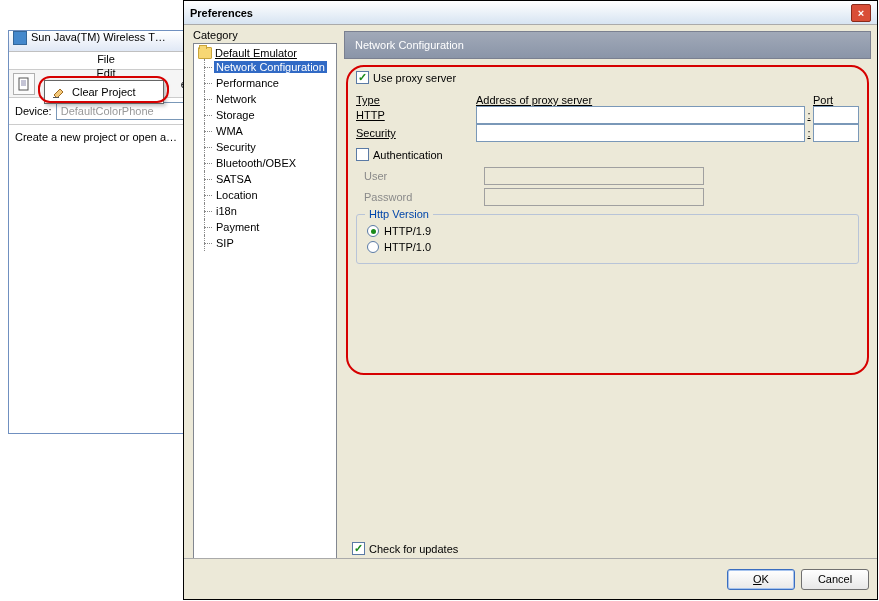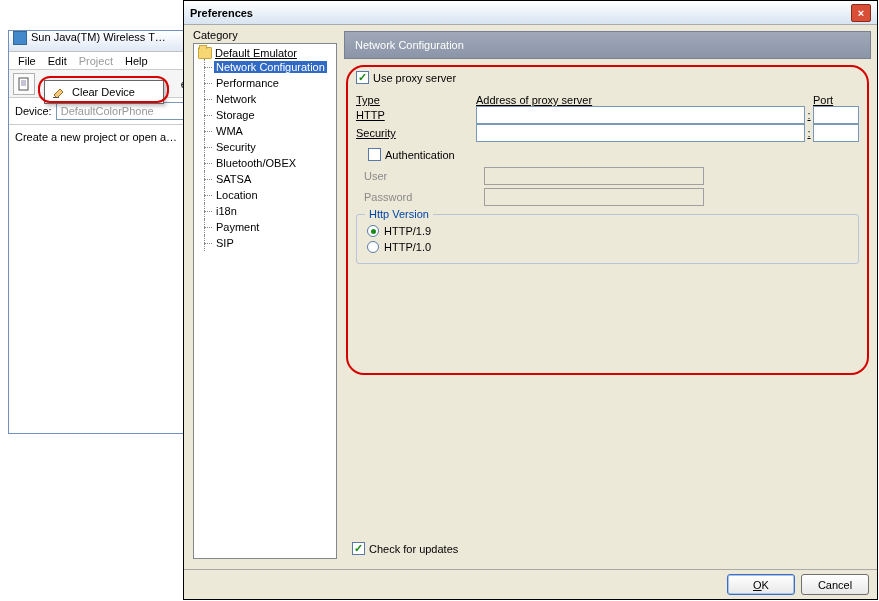--- a/index.html
+++ b/index.html
@@ -2,21 +2,21 @@
 <html><head>
 <meta charset="utf-8">
 <style>
   * { box-sizing: border-box; font-family: Tahoma, Arial, sans-serif; font-size: 11px; }
   body { margin: 0; width: 879px; height: 601px; background: #fff; position: relative; overflow: hidden; }
   
   
   .bg-window { position: absolute; left: 8px; top: 30px; width: 196px; height: 404px; border: 1px solid #7090c0; background: #fff; }
   .bg-titlebar { height: 21px; background: linear-gradient(#fff,#e0e8f5); display:flex; align-items:flex-start; padding: 0 4px; gap:4px; border-bottom:1px solid #c0c0c0;}
   .bg-titlebar .icon { width:14px; height:14px; background:#4488cc; border:1px solid #336699;}
-  .bg-menubar { height:18px; display:flex; align-items:center; padding:0 3px; border-bottom:1px solid #ccc;}
+  .bg-menubar { height:18px; display:flex; align-items:center; padding:0 3px; border-bottom:1px solid #ccc;flex-direction:column;}
   .bg-menubar span { padding: 1px 6px; }
   .bg-menubar span.disabled { color:#999; }
   .bg-toolbar { height:28px; border-bottom:1px solid #ccc; background:#f5f5f5; display:flex; align-items:center; padding:0 4px; gap:2px;}
   .bg-toolbar .btn { width:22px; height:22px; border:1px solid #b0b0b0; background:#fbfbfb; display:flex; align-items:center; justify-content:center;}
   .bg-row { display:flex; align-items:center; padding:4px 6px; gap:4px;}
   .bg-row input { flex:1; height:18px; border:1px solid #7a98b8; background:#fff; color:#999; padding:0 4px; min-width:0;}
   .bg-body { padding:6px;}
   
   
   .edit-menu { position:absolute; left:44px; top:80px; width:120px; background:#fff; border:1px solid #666; box-shadow:2px 2px 4px rgba(0,0,0,0.25);}
@@ -50,34 +50,34 @@
   .red-oval-2 { position:absolute; left:2px; top:34px; right:2px; height:310px; border:2px solid #d60000; border-radius:18px; pointer-events:none;}
   
   .form { padding:10px 12px;}
   .chk-row { display:flex; align-items:center; gap:4px; margin-bottom:10px;}
   .chk { width:13px; height:13px; border:1px solid #5a7aa5; background:#fff; display:flex; align-items:center; justify-content:center;}
   .chk.checked:after { content:"✓"; color:#1a8a1a; font-size:11px; font-weight:bold; line-height:1; margin-top:-1px;}
   .grid { display:grid; grid-template-columns: 120px 1fr 8px 46px; row-gap:0; align-items:center;text-decoration:underline;}
   .grid .hdr {}
   .grid input[type=text] { height:18px; border:1px solid #7a98b8; width:100%; padding:0 3px;}
   .grid .colon { text-align:center;}
-  .subchk { margin:6px 0 6px 12px;align-items:center;}
+  .subchk { margin:6px 0 6px 0px;align-items:center;}
   .label-dis { color:#8a8a8a;}
   input.dis { background:#ece9d8; border:1px solid #a0a0a0; height:18px; width:220px; padding:0 3px;}
   .uprow { display:grid; grid-template-columns:120px 1fr; align-items:center; margin:3px 8px;}
   
   .fieldset { border:1px solid #b8c4d8; border-radius:3px; margin-top:8px; padding:8px 24px 8px 10px; position:relative;}
   .fieldset .legend { position:absolute; top:-7px; left:8px; background:#ece9d8; padding:0 4px; color:#0046aa;}
   .radio-row { display:flex; align-items:center; gap:5px; padding:2px 0;}
   .radio { width:12px; height:12px; border:1px solid #5a7aa5; border-radius:50%; background:#fff; display:flex; align-items:center; justify-content:center;}
   .radio.sel:after { content:""; width:5px; height:5px; background:#1a8a1a; border-radius:50%;}
   
   .footer-chk { position:absolute; left:8px; bottom:6px; display:flex; align-items:flex-end; gap:4px;}
   
-  .button-bar { position:absolute; left:0; right:0; bottom:0; height:30px; border-top:1px solid #aaa; background:#ece9d8; display:flex; justify-content:flex-end; align-items:center; padding:0 8px; gap:6px;}
+  .button-bar { position:absolute; left:0; right:0; bottom:0; height:41px; border-top:1px solid #aaa; background:#ece9d8; display:flex; justify-content:flex-end; align-items:center; padding:0 8px; gap:6px;}
   .btn-std { min-width:68px; height:21px; border:1px solid #707070; background:linear-gradient(#fff,#e8e8e8); padding:0 8px; display:flex; align-items:center; justify-content:center; border-radius:3px;}
   .btn-std.default { border:1px solid #3b6ebf; box-shadow:0 0 0 1px #a5c3ee inset;}
   .btn-std .uline { text-decoration: underline;}
 </style>
 </head>
 <body>
 
 <div class="bg-window">
   <div class="bg-titlebar">
     <div class="icon"></div>
@@ -107,21 +107,21 @@
 </div>
 
 <div class="edit-menu">
   <div class="mi">
     <div class="micon">
       <svg width="14" height="14" viewBox="0 0 14 14">
           <path d="M2 10 L8 4 L11 7 L5 13 Z" fill="#f4c97a" stroke="#a06a20"></path>
           <rect x="1" y="12" width="6" height="1" fill="#555"></rect>
         </svg>
     </div>
-    <span>Clear Device</span>
+    <span>Clear Project</span>
   </div>
 </div>
 <div class="red-oval-1"></div>
 
 <div class="pref-dialog">
   <div class="pref-titlebar">
     <span class="title">Preferences</span>
     <div class="close-btn">
       <span>×</span>
     </div>

